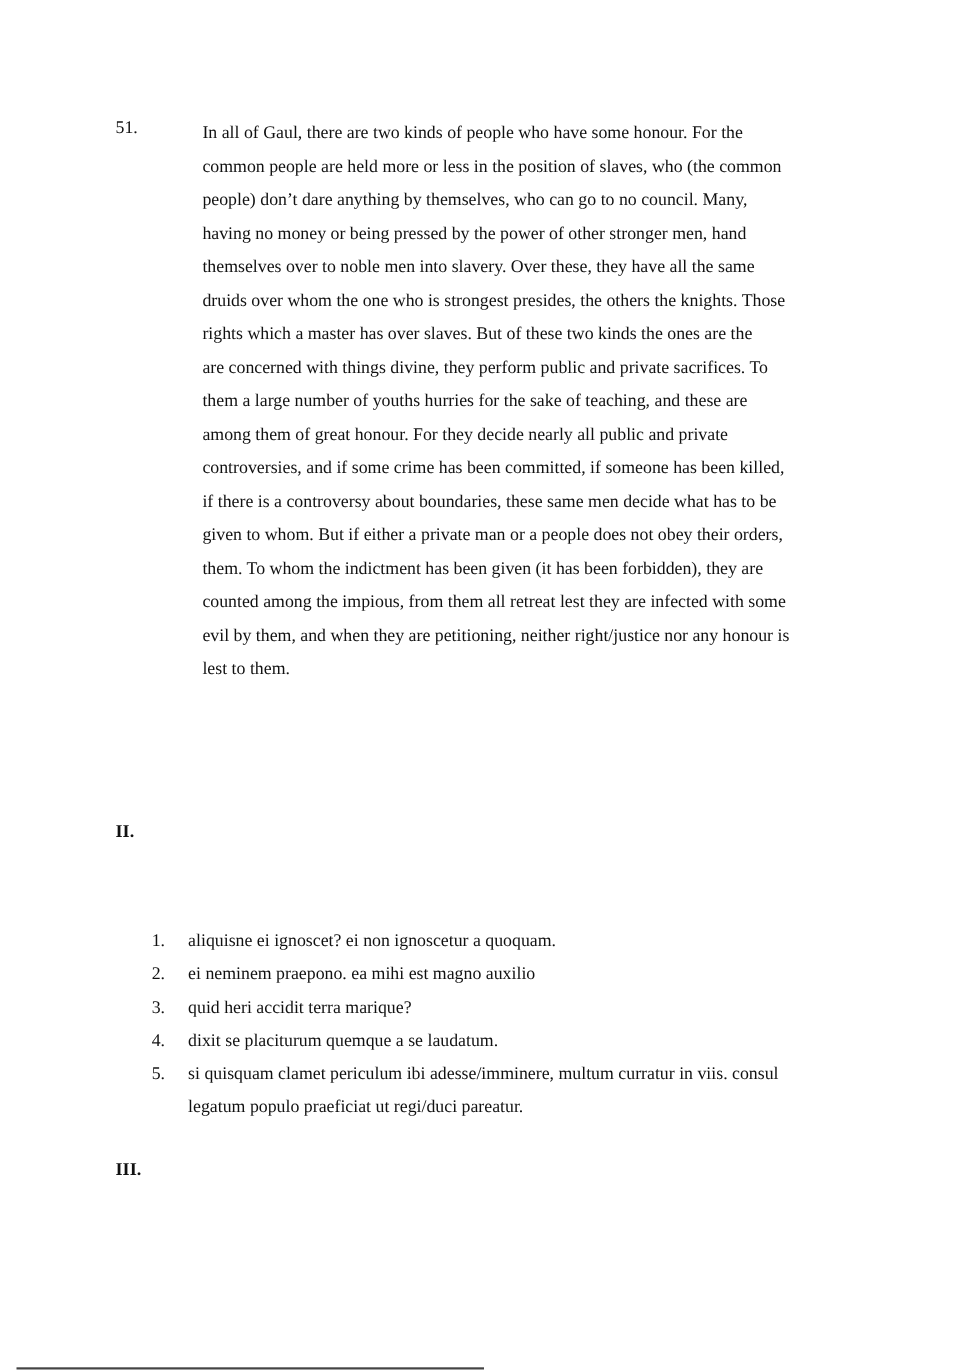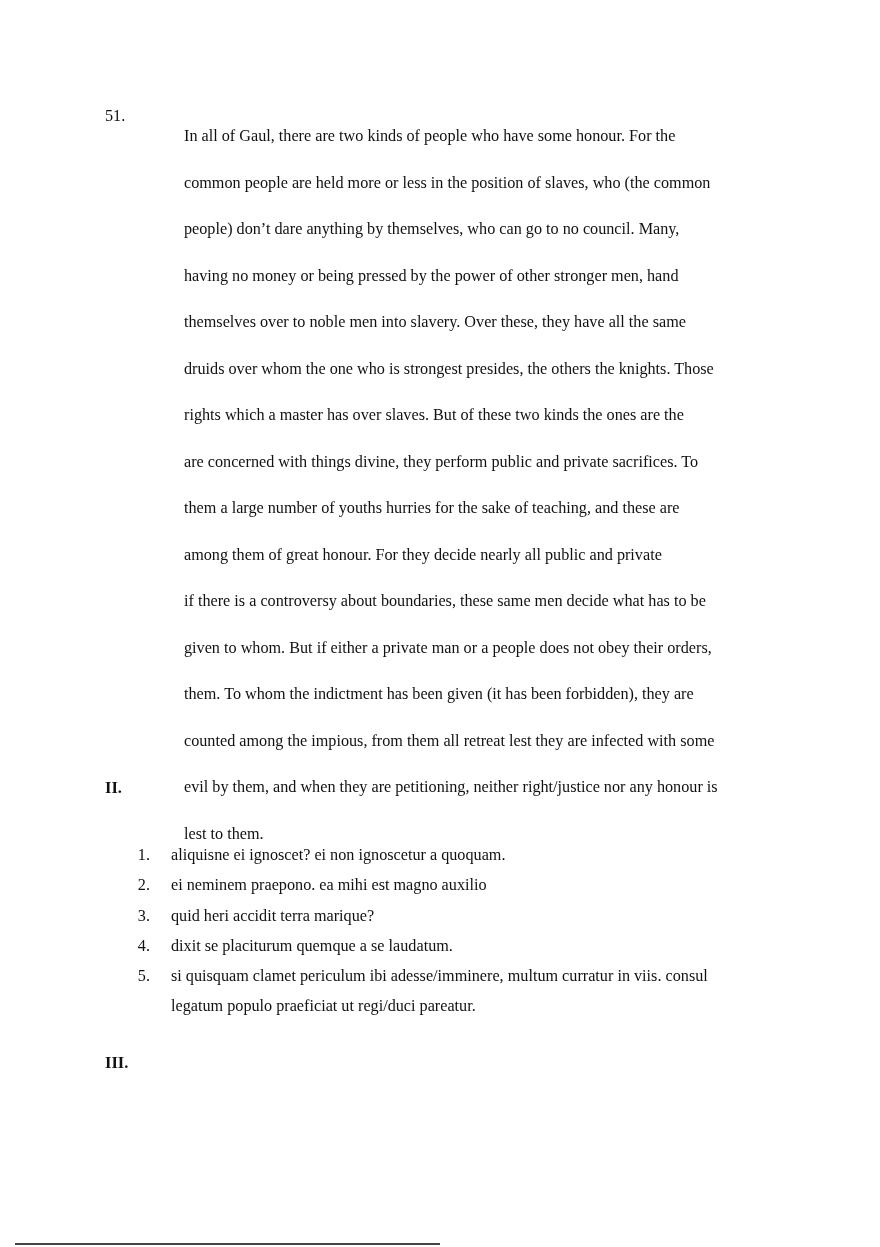--- a/index.html
+++ b/index.html
@@ -33,29 +33,28 @@
       top: 105px;
       width: 600px;
       line-height: 30.5px;
       margin: 0;
     }
     .para-line {
       display: block;
       white-space: nowrap;
       line-height: 30.5px;
       height: 30.5px;
-      margin-top: 16px;
     }
     .section-heading {
       position: absolute;
       left: 105px;
       font-weight: bold;
       font-size: 16.5px;
     }
-    .sec-2 { top: 778px; }
+    .sec-2 { top: 746px; }
     .sec-3 { top: 1053px; }
     .list {
       position: absolute;
       left: 130px;
       top: 840px;
       margin: 0;
       padding: 0;
       list-style: none;
     }
     .list-item {
@@ -97,20 +96,21 @@
     <span class="para-line">In all of Gaul, there are two kinds of people who have some honour. For the</span>
     <span class="para-line">common people are held more or less in the position of slaves, who (the common</span>
     <span class="para-line">people) don’t dare anything by themselves, who can go to no council. Many,</span>
     <span class="para-line">having no money or being pressed by the power of other stronger men, hand</span>
     <span class="para-line">themselves over to noble men into slavery. Over these, they have all the same</span>
     <span class="para-line">druids over whom the one who is strongest presides, the others the knights. Those</span>
     <span class="para-line">rights which a master has over slaves. But of these two kinds the ones are the</span>
     <span class="para-line">are concerned with things divine, they perform public and private sacrifices. To</span>
     <span class="para-line">them a large number of youths hurries for the sake of teaching, and these are</span>
     <span class="para-line">among them of great honour. For they decide nearly all public and private</span>
+    <span class="para-line">controversies, and if some crime has been committed, if someone has been killed,</span>
     <span class="para-line">if there is a controversy about boundaries, these same men decide what has to be</span>
     <span class="para-line">given to whom. But if either a private man or a people does not obey their orders,</span>
     <span class="para-line">them. To whom the indictment has been given (it has been forbidden), they are</span>
     <span class="para-line">counted among the impious, from them all retreat lest they are infected with some</span>
     <span class="para-line">evil by them, and when they are petitioning, neither right/justice nor any honour is</span>
     <span class="para-line">lest to them.</span>
   </div>
 
   <div class="section-heading sec-2">II.</div>
 

